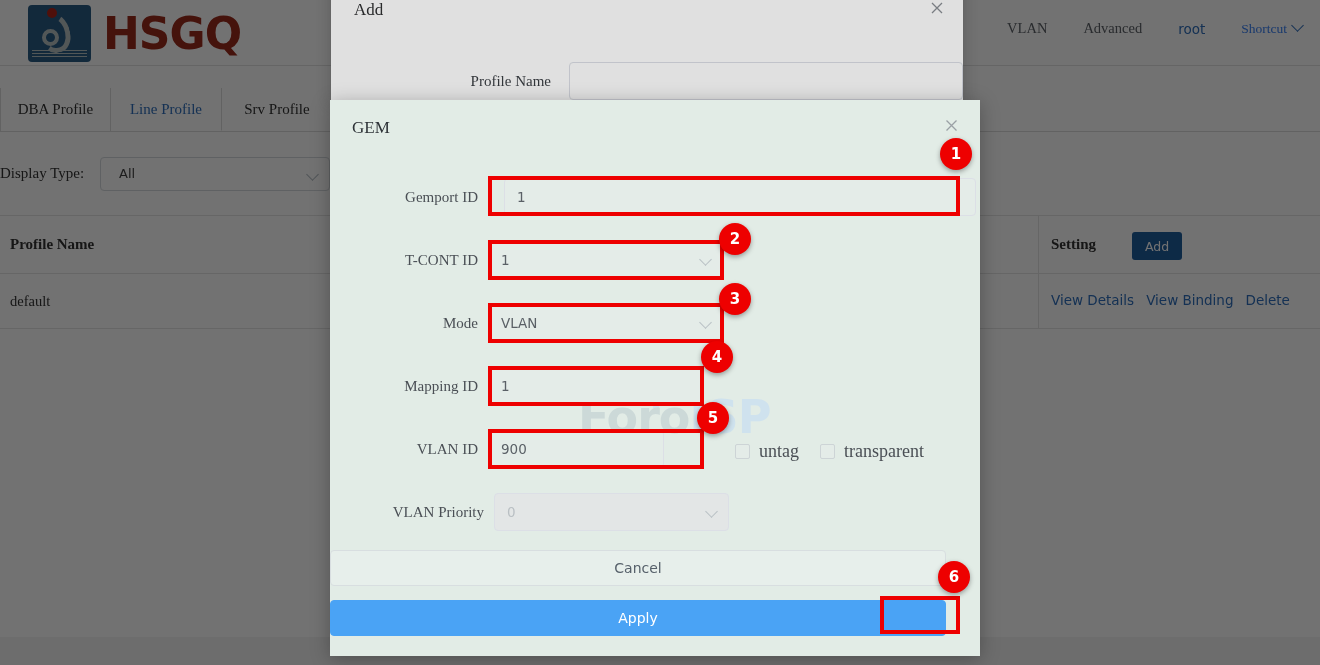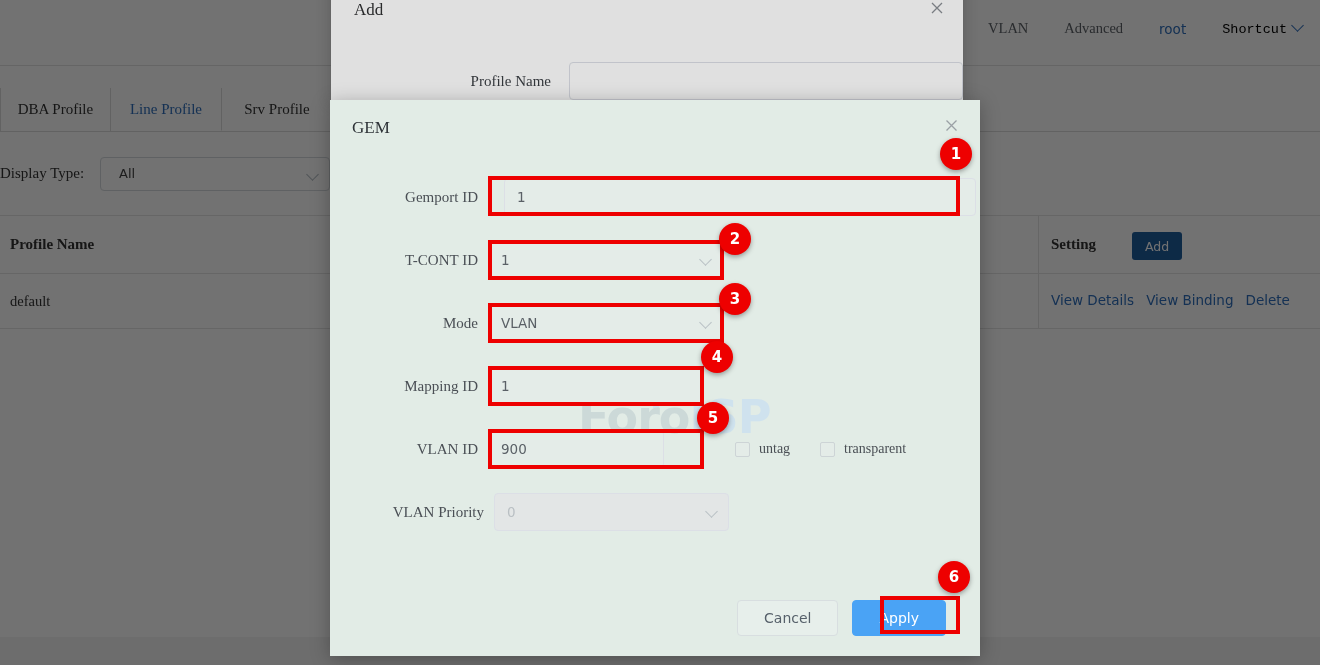--- a/index.html
+++ b/index.html
@@ -67,21 +67,21 @@
     margin-left: 4px;
   }
 
   .topnav {
     position: absolute; right: 18px; top: 20px;
     display: flex; align-items: center; gap: 36px;
     font-size: 14.5px;
   }
   .topnav .nav-item { color: #5d6268; font-family: "Liberation Serif", serif; }
   .topnav .nav-user { color: #2f6fbc; font-family: "DejaVu Sans", sans-serif; font-size: 13.5px;}
-  .topnav .nav-shortcut { color: #000000; font-family: Liberation Mono, monospace; font-size: 13.5px;}
+  .topnav .nav-shortcut { color: #3b82f6; font-family: Liberation Serif, serif; font-size: 13.5px;}
   .chev { display:inline-block; width:9px;height:9px; border-right:1.6px solid #2f6fbc; border-bottom:1.6px solid #2f6fbc; transform: rotate(45deg); margin-left:6px; margin-bottom:3px;}
 
   .tabbar {
     position: absolute; left: 0; top: 88px; width: 1320px; height: 44px;
     border-bottom: 1px solid #dcdcdc;
     display: flex; align-items: stretch;
   }
   .tab {
     width: 111px;
     display: flex; align-items: center; justify-content: center;
@@ -252,49 +252,59 @@
     width: 32px; height: 32px; border-radius: 50%;
     background: #ee0000; color: #fff;
     font-family: "DejaVu Sans", sans-serif;
     font-weight: bold; font-size: 15px;
     display: flex; align-items: center; justify-content: center;
     box-shadow: 0 2px 5px rgba(0,0,0,.35);
   }
 
   .chk-wrap {
     position: absolute; display: flex; align-items: center; gap: 9px;
-    font-size: 14px; color: #4a4f55;
+    font-size: 18px; color: #4a4f55;
   }
   .chk-box {
     width: 15px; height: 15px; border: 1px solid #cdd4d6;
     background: #e4ece8; border-radius: 2px;
   }
 
   .gem-footer {
     position: absolute; left: 0; bottom: 20px; width: 650px;
     display: flex; justify-content: flex-end; gap: 14px;
     padding-right: 34px;
+    flex-direction: column;
   }
   .btn {
     height: 36px; padding: 0 26px;
     border-radius: 4px;
     font-family: "DejaVu Sans", sans-serif; font-size: 14px;
     display: flex; align-items: center; justify-content: center;
   }
   .btn-cancel { border: 1px solid #d8dee0; background: #e7efeb; color: #56606a; }
   .btn-apply { background: #4aa3f5; color: #ffffff; border: 1px solid #4aa3f5; }
 </style>
 </head>
 <body>
 
 <div id="root">
 
   <div class="page">
 
     <div class="page-header">
+      <div class="logo-wrap">
+        <div class="logo-mark">
+          <div class="reddot"></div>
+          <div class="swoosh"></div>
+          <div class="inner-dot"></div>
+          <div class="lines"></div>
+        </div>
+        <div class="logo-text">HSGQ</div>
+      </div>
 
       <div class="topnav">
         <span class="nav-item">VLAN</span>
         <span class="nav-item">Advanced</span>
         <span class="nav-user">root</span>
         <span class="nav-shortcut"><span>Shortcut</span><i class="chev"></i></span>
       </div>
     </div>
 
     <div class="tabbar">

